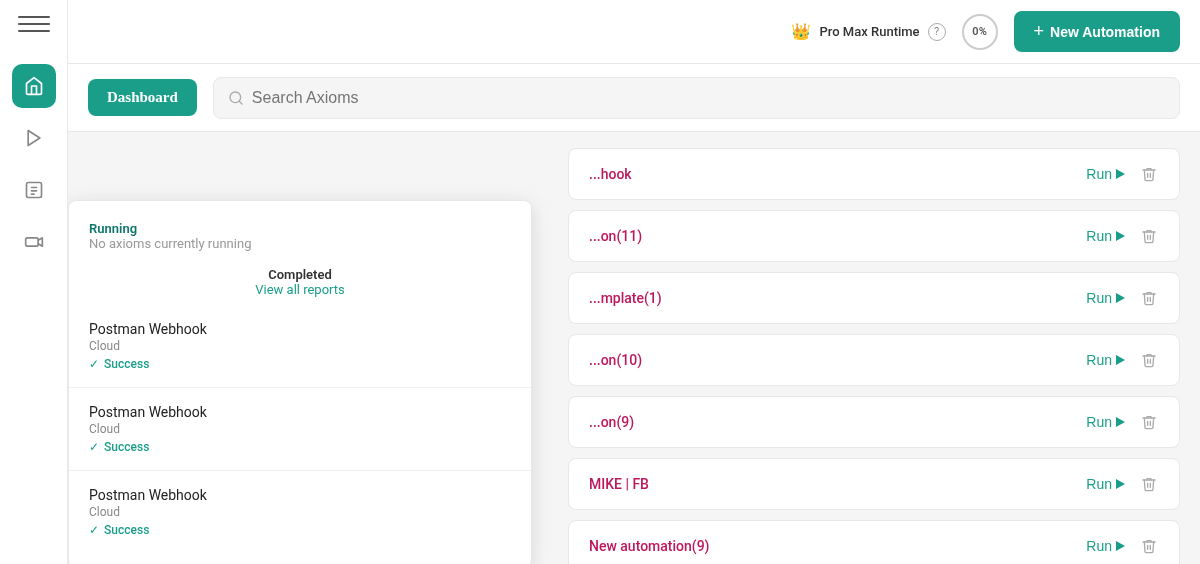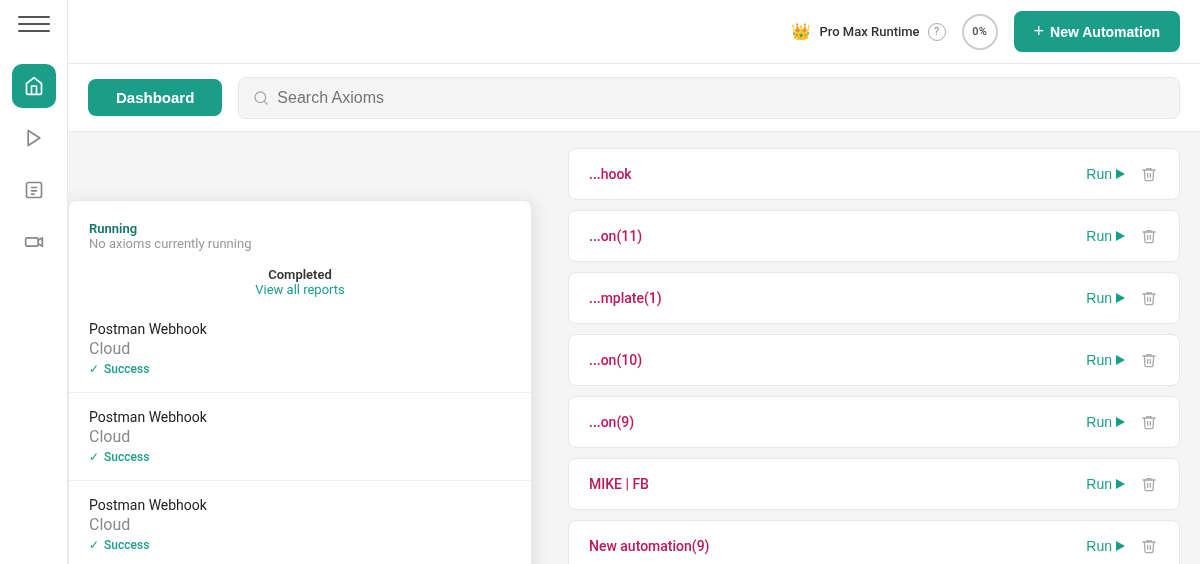--- a/index.html
+++ b/index.html
@@ -147,24 +147,25 @@
       align-items: center;
       padding: 0 20px;
       gap: 16px;
       border-bottom: 1px solid #e8e8e8;
     }
     .dashboard-btn {
       background: #1a9e8a;
       color: white;
       border: none;
       border-radius: 8px;
-      padding: 10px 28px;
+      padding: 10px 19px;
       font-size: 15px;
       font-weight: 600;
       cursor: pointer;
+      font-family: Liberation Serif, serif;
     }
     .search-bar {
       flex: 1;
       height: 42px;
       background: #f5f5f5;
       border: 1px solid #e8e8e8;
       border-radius: 8px;
       display: flex;
       align-items: center;
       padding: 0 14px;
@@ -292,21 +293,21 @@
     .dropdown-item {
       padding: 10px 20px;
     }
     .dropdown-item-name {
       font-size: 14px;
       font-weight: 400;
       color: #222;
       margin-bottom: 2px;
     }
     .dropdown-item-type {
-      font-size: 16px;
+      font-size: 12px;
       color: #888;
       margin-bottom: 4px;
     }
     .dropdown-item-status {
       display: flex;
       align-items: center;
       gap: 5px;
       font-size: 12px;
       color: #1a9e8a;
       font-weight: 500;

